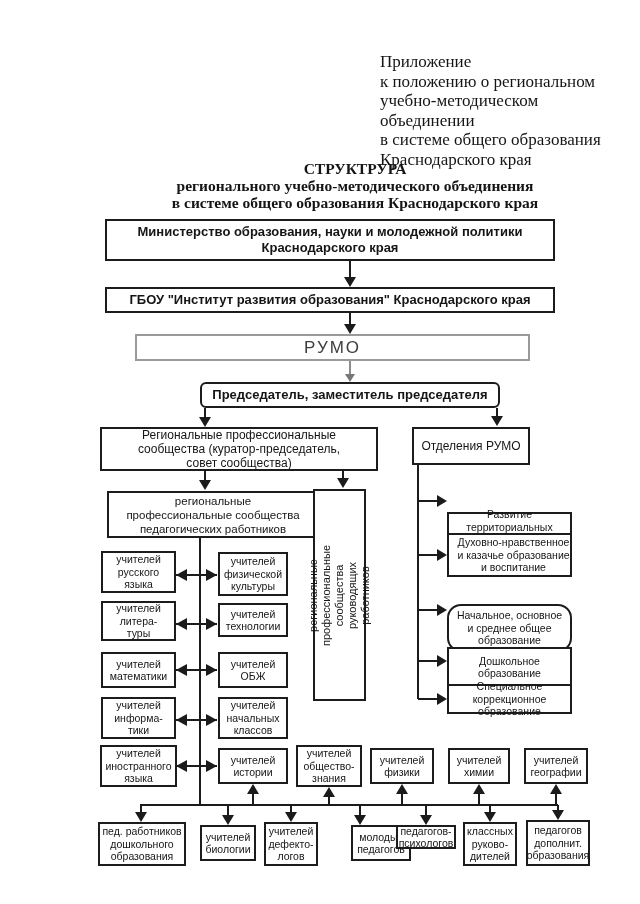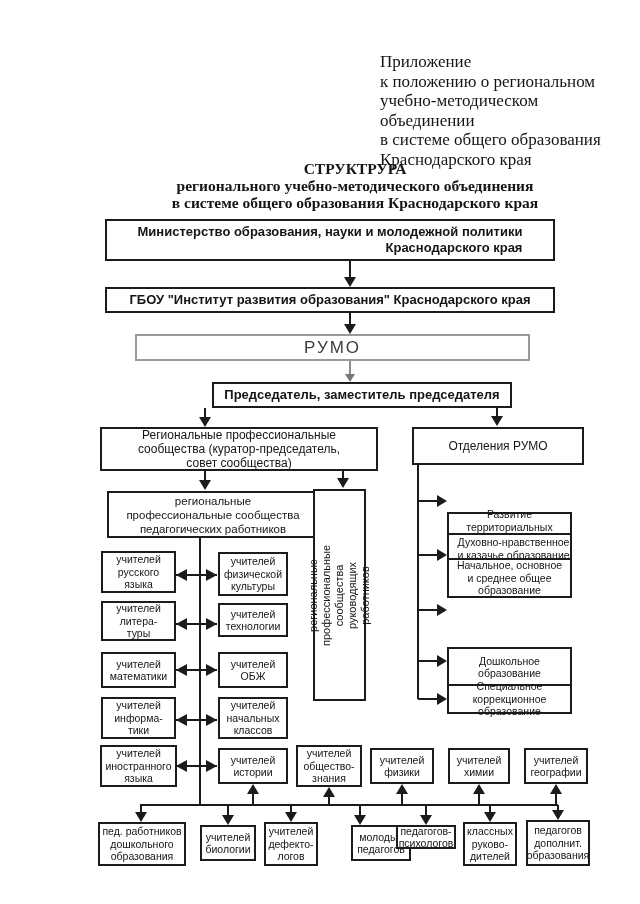--- a/index.html
+++ b/index.html
@@ -27,30 +27,30 @@
 учебно-методическом объединении
 в системе общего образования
 Краснодарского края</div>
 
 <div class="abs title" style="left:60px;top:160px;width:590px;">
   <div>СТРУКТРУРА</div>
   <div>регионального учебно-методического объединения</div>
   <div>в системе общего образования Краснодарского края</div>
 </div>
 
-<div class="box bold fs13" style="left:105px;top:219px;width:450px;height:42px;text-align:right;">Министерство образования, науки и молодежной политики
+<div class="box bold fs13" style="left:105px;top:219px;width:450px;height:42px;">Министерство образования, науки и молодежной политики
 Краснодарского края</div>
 <div class="box bold fs13" style="left:105px;top:287px;width:450px;height:26px;">ГБОУ "Институт развития образования" Краснодарского края</div>
 <div class="box rumo" style="left:135px;top:334px;width:395px;height:27px;">РУМО</div>
-<div class="box bold fs13" style="left:212px;top:382px;width:300px;height:26px;">Председатель, заместитель председателя</div>
+<div class="box bold fs13" style="left:200px;top:382px;width:300px;height:26px;border-radius:6px;">Председатель, заместитель председателя</div>
 
 <div class="box fs12" style="left:100px;top:427px;width:278px;height:44px;">Региональные профессиональные
 сообщества (куратор-председатель,
 совет сообщества)</div>
-<div class="box fs12" style="left:412px;top:427px;width:172px;height:38px;">Отделения РУМО</div>
+<div class="box fs12" style="left:412px;top:427px;width:118px;height:38px;">Отделения РУМО</div>
 
 <div class="box fs11" style="left:107px;top:491px;width:212px;height:47px;">региональные
 профессиональные сообщества
 педагогических работников</div>
 <div class="box" style="left:313px;top:489px;width:53px;height:212px;">
   <div class="vtext">региональные профессиональные
 сообщества руководящих
 работников</div>
 </div>
 
@@ -109,21 +109,21 @@
 дителей</div>
 <div class="box fs10" style="left:526px;top:820px;width:64px;height:46px;">педагогов
 дополнит.
 образования</div>
 
 <div class="box fs10" style="left:447px;top:512px;width:125px;height:30px;">Развитие территориальных
 методических служб</div>
 <div class="box fs10" style="left:447px;top:533px;width:125px;height:44px;padding-left:8px;">Духовно-нравственное
 и казачье образование
 и воспитание</div>
-<div class="box fs10" style="left:447px;top:558px;width:125px;height:40px;">Начальное, основное
+<div class="box fs10" style="left:447px;top:604px;width:125px;height:48px;border-radius:14px;">Начальное, основное
 и среднее общее
 образование</div>
 <div class="box fs10" style="left:447px;top:647px;width:125px;height:40px;">Дошкольное образование</div>
 <div class="box fs10" style="left:447px;top:684px;width:125px;height:30px;">Специальное коррекционное
 образование</div>
 
 <svg width="640" height="904" viewBox="0 0 640 904">
   <g stroke="#1b1b1b" stroke-width="2" fill="#1b1b1b">
 
     <line x1="350" y1="261" x2="350" y2="279"></line>

